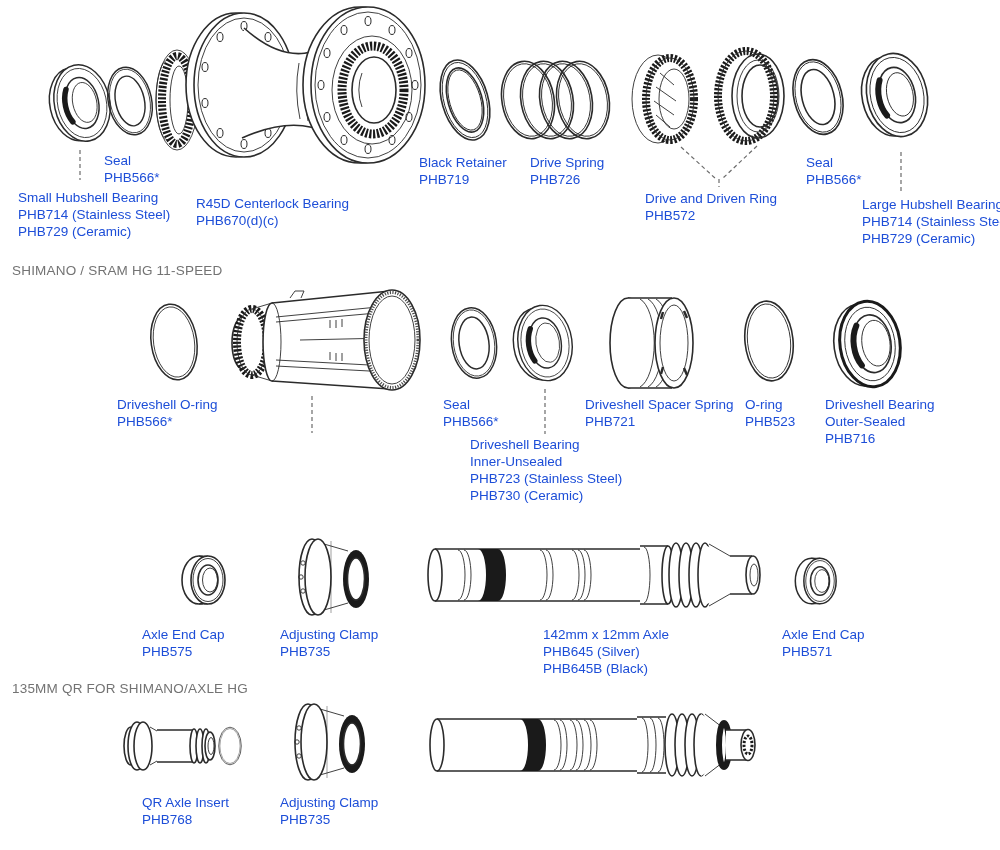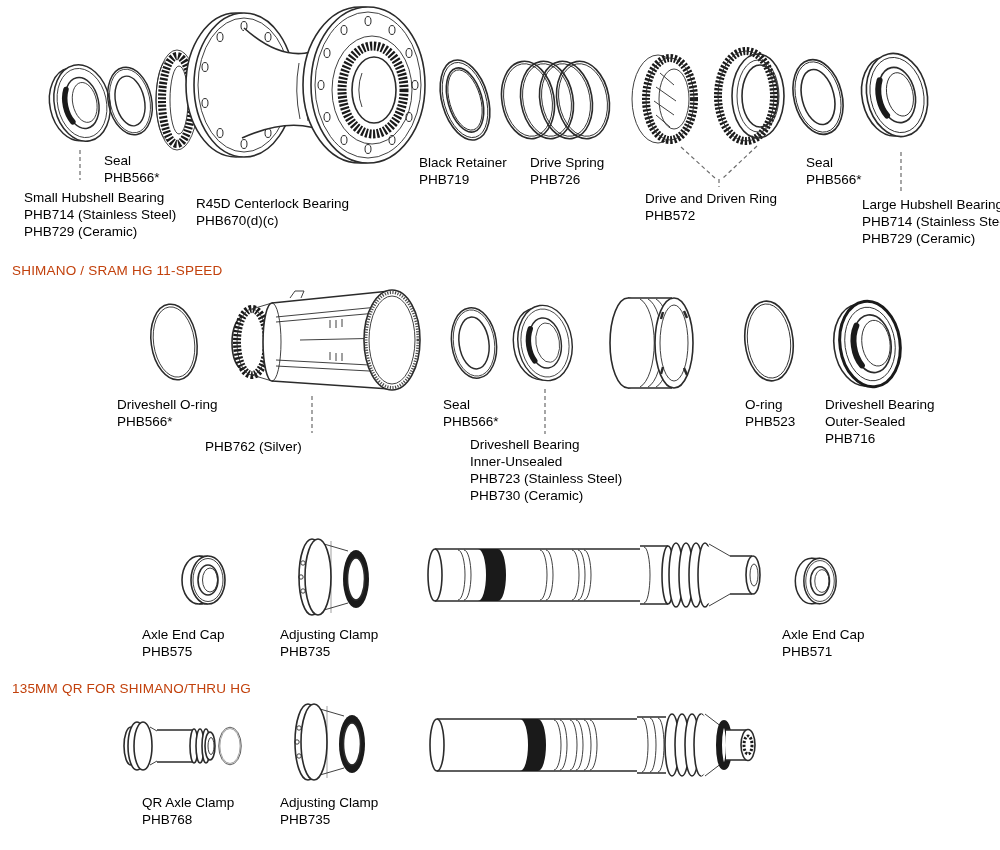--- a/index.html
+++ b/index.html
@@ -1,20 +1,20 @@
 <!DOCTYPE html>
 <html><head>
 <meta charset="utf-8">
 <style>
   html,body{margin:0;padding:0;background:#fff;}
   #page{position:relative;width:1000px;height:850px;background:#fff;overflow:hidden;
         font-family:"Liberation Sans", sans-serif;color:#1d1d1d;}
   #art{position:absolute;left:0;top:0;}
-  .lbl{position:absolute;font-size:13.5px;line-height:17px;white-space:nowrap;color:#000000;}
-  .hdr{position:absolute;font-size:13.5px;line-height:16px;white-space:nowrap;color:#c2410c;letter-spacing:.2px;}
+  .lbl{position:absolute;font-size:13.5px;line-height:17px;white-space:nowrap;color:#1d4ed8;}
+  .hdr{position:absolute;font-size:13.5px;line-height:16px;white-space:nowrap;color:#737373;letter-spacing:.2px;}
   
   .ln{fill:none;stroke:#2b2b2b;stroke-width:1.6;}
   .lnw{fill:#fff;stroke:#2b2b2b;stroke-width:1.6;}
   .lnt{fill:none;stroke:#2b2b2b;stroke-width:0.9;}
   .hole{fill:#fff;stroke:#2b2b2b;stroke-width:1;}
   .teeth{fill:#fff;stroke:#1a1a1a;stroke-dasharray:2.2 1.6;}
   .crescent{fill:none;stroke:#1a1a1a;stroke-width:6;stroke-linecap:round;}
   .dash{fill:none;stroke:#6b6b6b;stroke-width:1.2;stroke-dasharray:4 3;}
   .slot{stroke:#2b2b2b;stroke-width:2.5;}
 </style>
@@ -275,27 +275,27 @@
     <path d="M705,714 L722,727 M705,776 L722,763" class="lnt"></path>
     <ellipse cx="724" cy="745" rx="5" ry="22" fill="#fff" stroke="#1a1a1a" stroke-width="6"></ellipse>
     <path d="M726,730 H748 V760 H726 Z" fill="#fff" stroke="none"></path>
     <path d="M726,730 H746 M726,760 H746" class="ln"></path>
     <ellipse cx="748" cy="745" rx="7" ry="15.5" class="lnw"></ellipse>
     <ellipse cx="748" cy="745" rx="4" ry="9" class="teeth" stroke-width="3"></ellipse>
   </g>
 </svg>
 
   <div class="hdr" style="left:12px;top:263px">SHIMANO / SRAM HG 11-SPEED</div>
-  <div class="hdr" style="left:12px;top:681px">135MM QR FOR SHIMANO/THRU HG</div>
+  <div class="hdr" style="left:12px;top:681px">135MM QR FOR SHIMANO/AXLE HG</div>
 
   <div class="lbl" style="left:104px;top:152px">
       <div>Seal</div>
       <div>PHB566*</div>
     </div>
-  <div class="lbl" style="left:24px;top:189px">
+  <div class="lbl" style="left:18px;top:189px">
       <div>Small Hubshell Bearing</div>
       <div>PHB714 (Stainless Steel)</div>
       <div>PHB729 (Ceramic)</div>
     </div>
   <div class="lbl" style="left:196px;top:195px">
       <div>R45D Centerlock Bearing</div>
       <div>PHB670(d)(c)</div>
     </div>
   <div class="lbl" style="left:419px;top:154px">
       <div>Black Retainer</div>
@@ -317,56 +317,64 @@
       <div>Large Hubshell Bearing</div>
       <div>PHB714 (Stainless Steel)</div>
       <div>PHB729 (Ceramic)</div>
     </div>
 
   <div class="lbl" style="left:117px;top:396px">
       <div>Driveshell O-ring</div>
       <div>PHB566*</div>
     </div>
   <div class="lbl" style="left:205px;top:438px">
-      <div>PHB762 (Silver)</div>
     </div>
   <div class="lbl" style="left:443px;top:396px">
       <div>Seal</div>
       <div>PHB566*</div>
     </div>
   <div class="lbl" style="left:470px;top:436px">
       <div>Driveshell Bearing</div>
       <div>Inner-Unsealed</div>
       <div>PHB723 (Stainless Steel)</div>
       <div>PHB730 (Ceramic)</div>
     </div>
+  <div class="lbl" style="left:585px;top:396px">
+      <div>Driveshell Spacer Spring</div>
+      <div>PHB721</div>
+    </div>
   <div class="lbl" style="left:745px;top:396px">
       <div>O-ring</div>
       <div>PHB523</div>
     </div>
   <div class="lbl" style="left:825px;top:396px">
       <div>Driveshell Bearing</div>
       <div>Outer-Sealed</div>
       <div>PHB716</div>
     </div>
 
   <div class="lbl" style="left:142px;top:626px">
       <div>Axle End Cap</div>
       <div>PHB575</div>
     </div>
   <div class="lbl" style="left:280px;top:626px">
       <div>Adjusting Clamp</div>
       <div>PHB735</div>
     </div>
+  <div class="lbl" style="left:543px;top:626px">
+      <div>142mm x 12mm Axle</div>
+      <div>PHB645 (Silver)</div>
+      <div>PHB645B (Black)</div>
+    </div>
   <div class="lbl" style="left:782px;top:626px">
       <div>Axle End Cap</div>
       <div>PHB571</div>
     </div>
 
   <div class="lbl" style="left:142px;top:794px">
-      <div>QR Axle Clamp</div>
+      <div>QR Axle Insert</div>
       <div>PHB768</div>
     </div>
   <div class="lbl" style="left:280px;top:794px">
       <div>Adjusting Clamp</div>
       <div>PHB735</div>
     </div>
 </div>
 
 </body></html>

